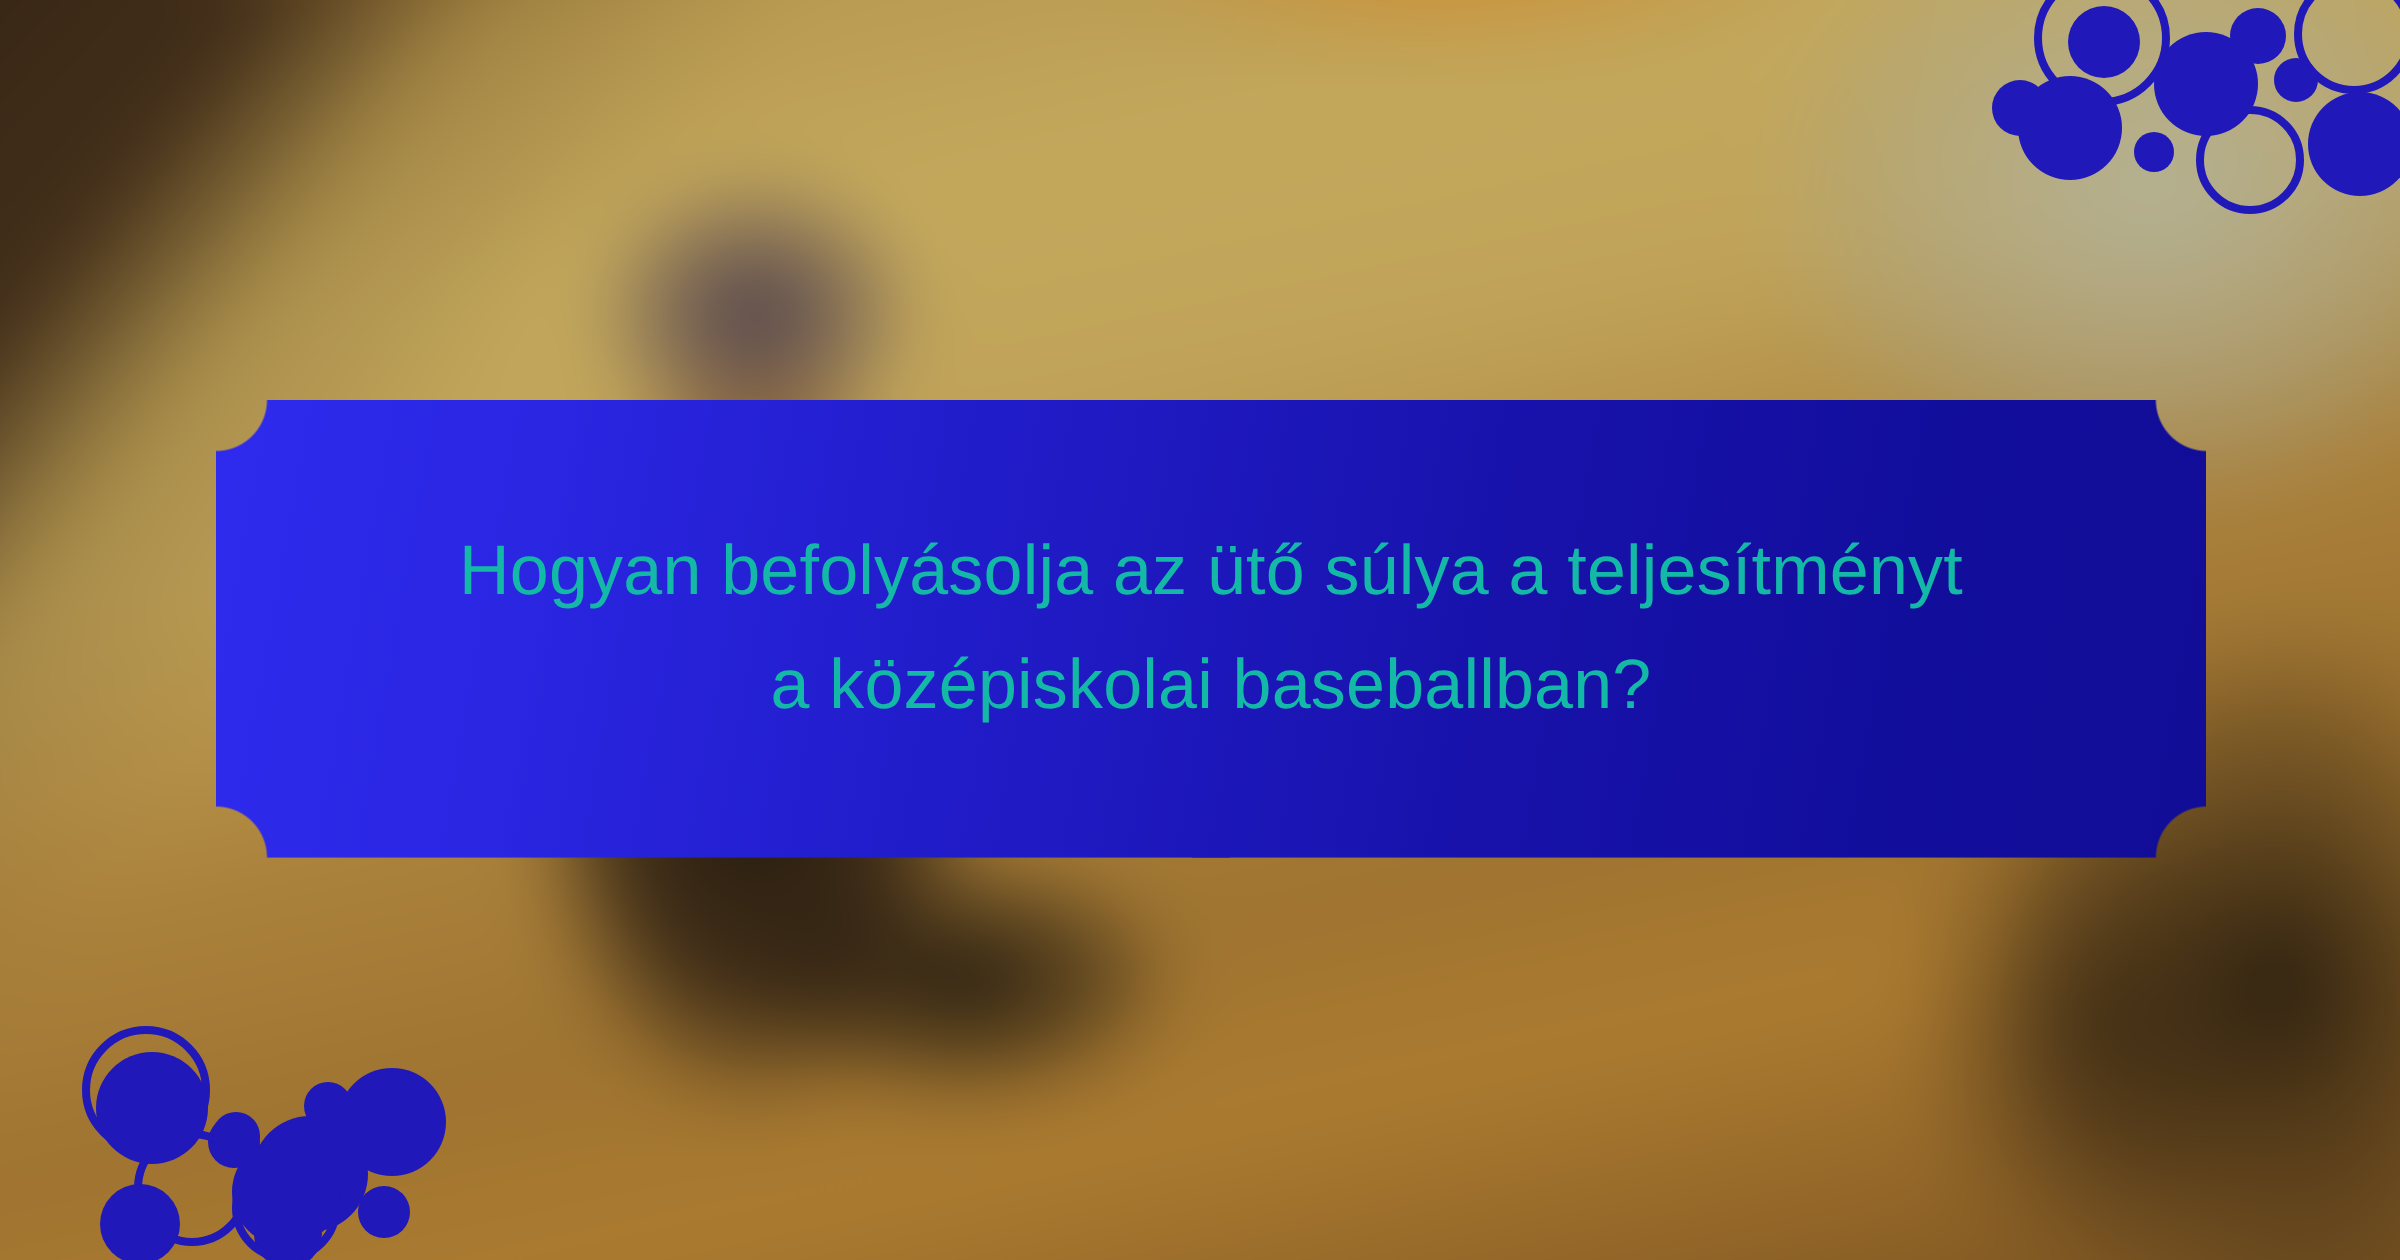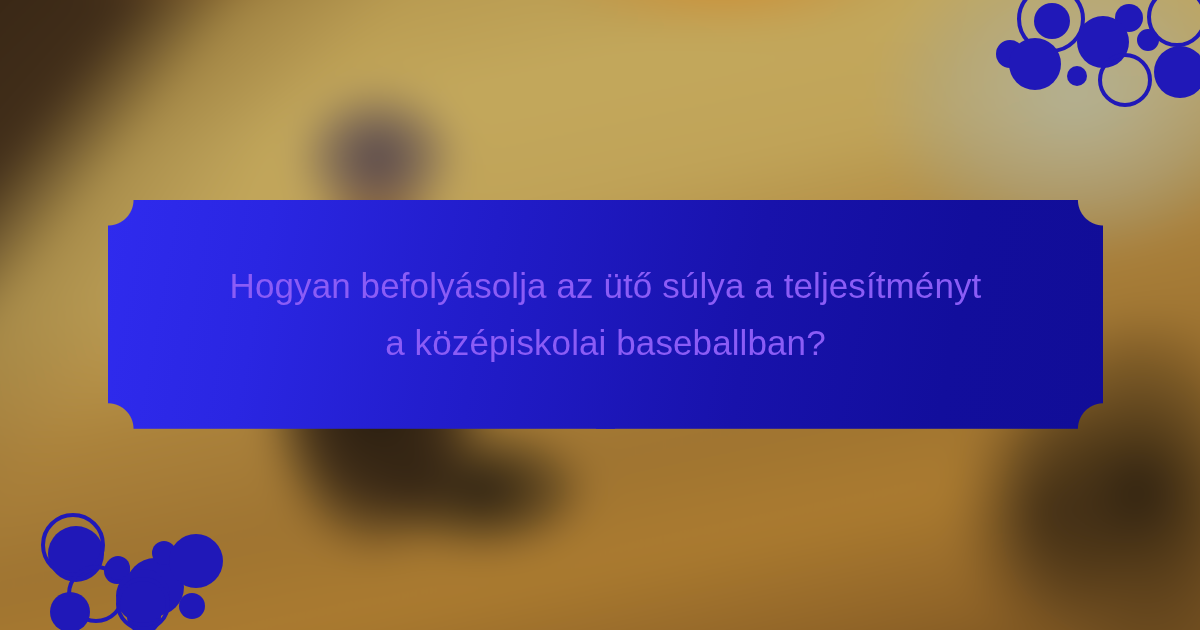--- a/index.html
+++ b/index.html
@@ -82,21 +82,21 @@
       radial-gradient(circle 26px at 100% 100%, transparent 0 25px, #000 26px) bottom right / 51% 51% no-repeat;
     mask:
       radial-gradient(circle 26px at 0 0,    transparent 0 25px, #000 26px) top left    / 51% 51% no-repeat,
       radial-gradient(circle 26px at 100% 0, transparent 0 25px, #000 26px) top right   / 51% 51% no-repeat,
       radial-gradient(circle 26px at 0 100%, transparent 0 25px, #000 26px) bottom left / 51% 51% no-repeat,
       radial-gradient(circle 26px at 100% 100%, transparent 0 25px, #000 26px) bottom right / 51% 51% no-repeat;
   }
   .banner-title {
     position: relative;
     z-index: 2;
-    color: #8b5cf6;
+    color: #14b8a6;
     font-size: 35px;
     font-weight: 400;
     line-height: 1.62;
     text-align: center;
     letter-spacing: 0.1px;
     max-width: 780px;
     padding: 0 24px;
   }
 </style>
 </head>

